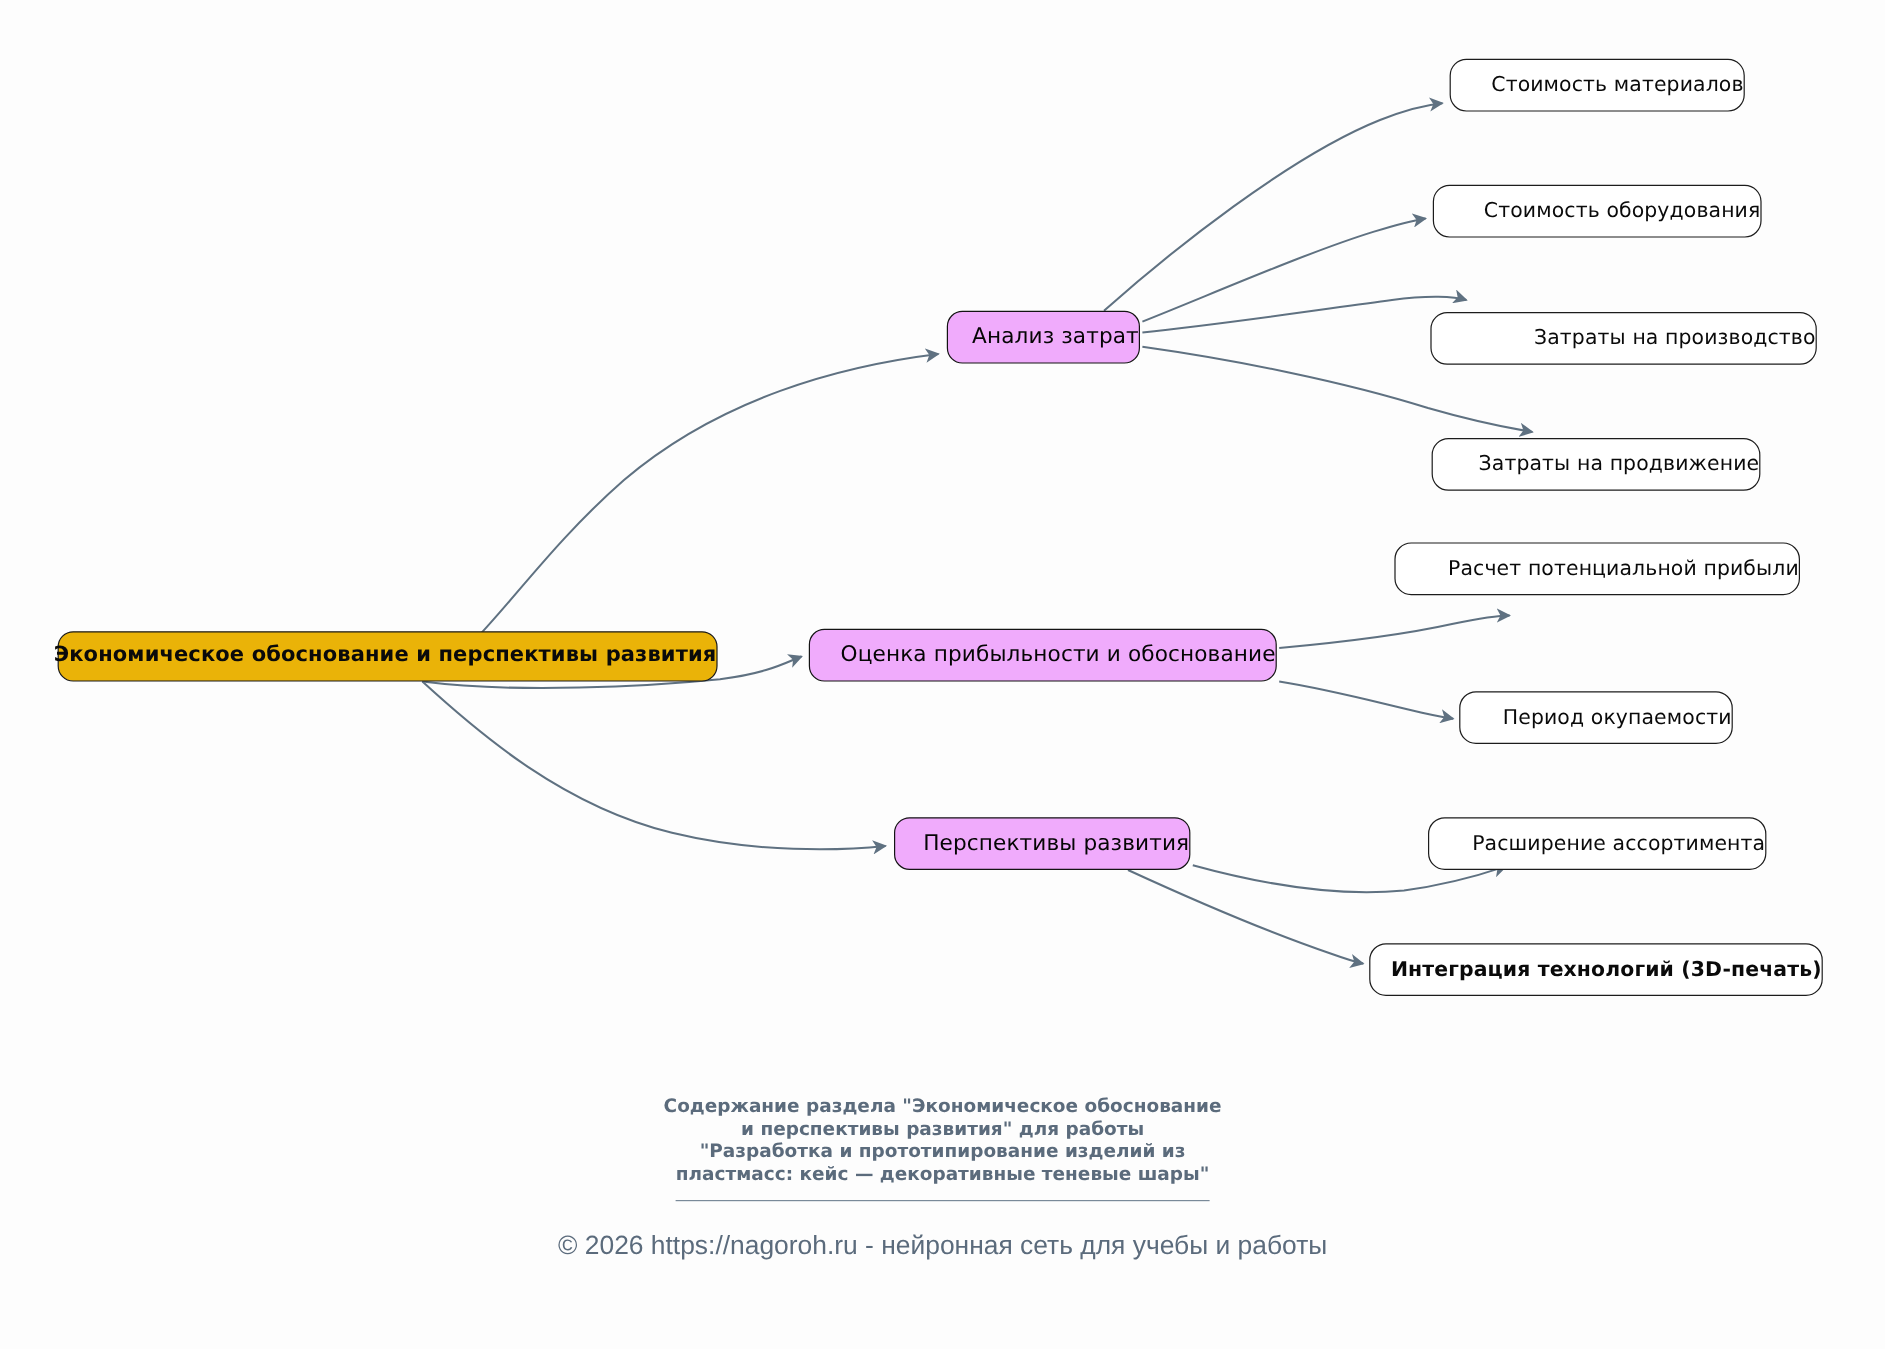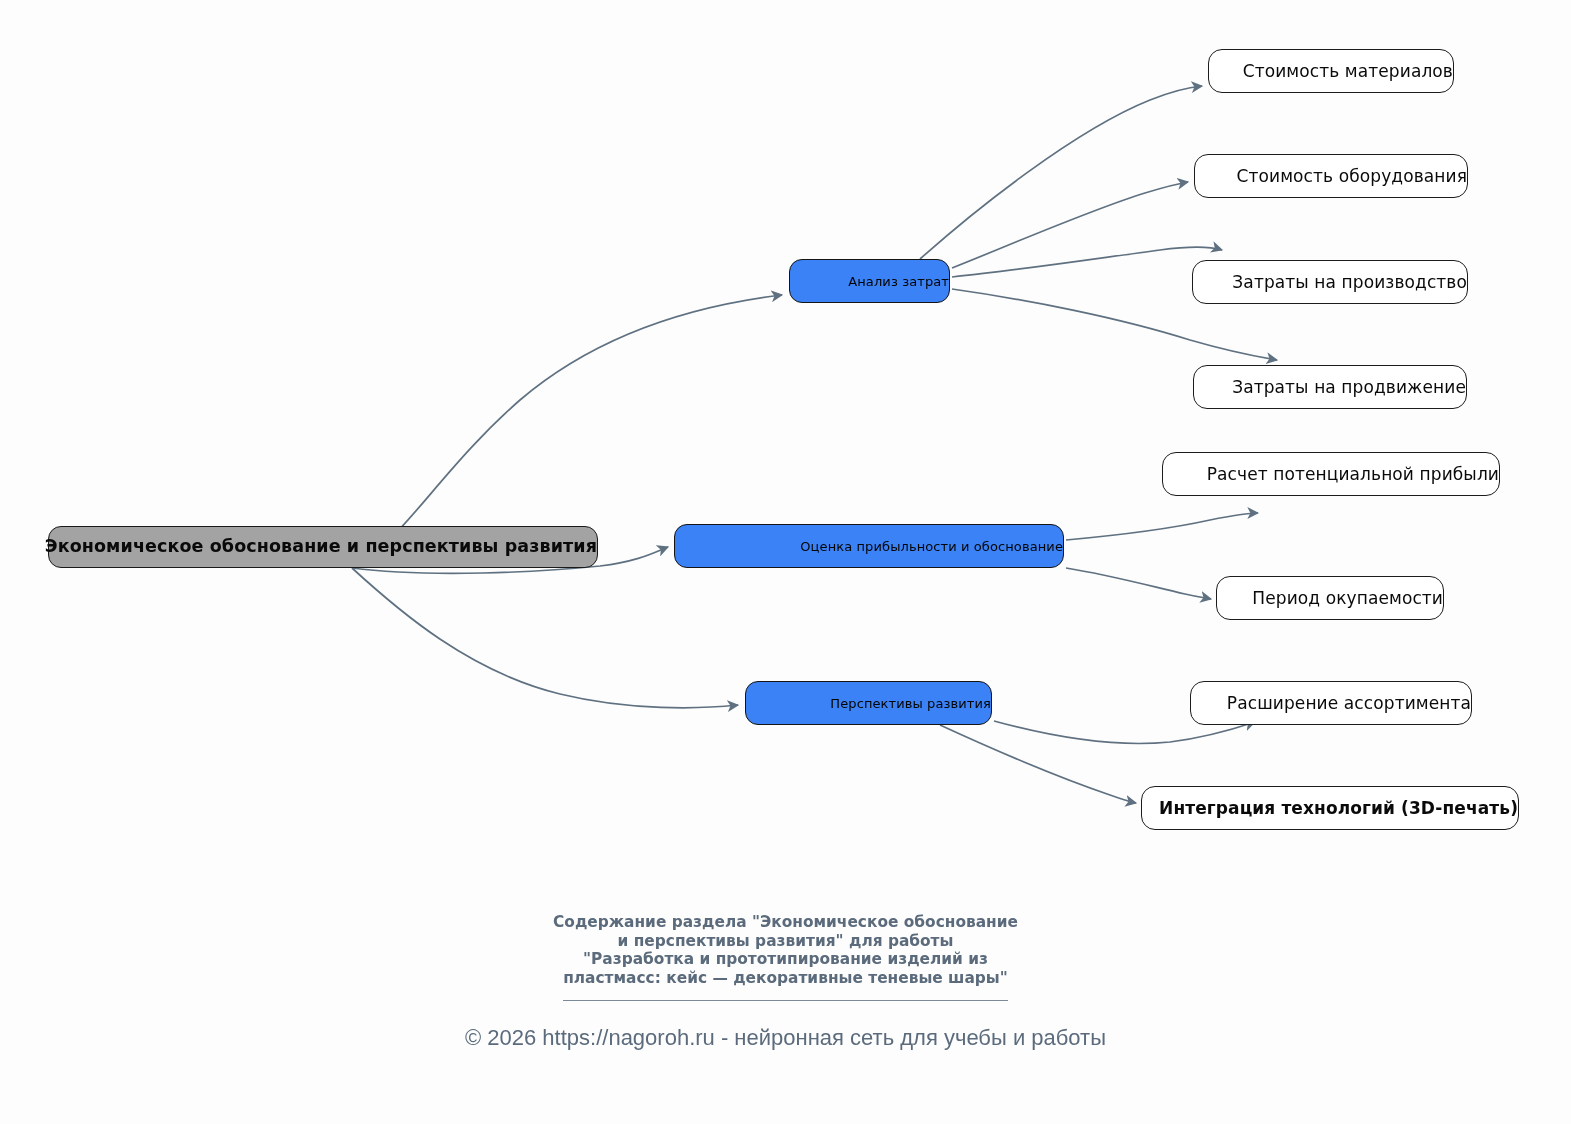--- a/index.html
+++ b/index.html
@@ -28,32 +28,32 @@
     display: flex;
     align-items: center;
     justify-content: flex-end;
     border-radius: 12px;
     white-space: nowrap;
     line-height: 1;
     letter-spacing: 0.1px;
     padding-left: 30px;
   }
   .node-root {
-    background: #a3a3a3;
+    background: #eab308;
     border: 1.6px solid #1a1a1a;
     color: #0a0a0a;
     font-size: 17.5px;
     font-weight: 700;
     border-radius: 13px;
   }
   .node-branch {
-    background: #3b82f6;
+    background: #f0abfc;
     border: 1.6px solid #141414;
     color: #050505;
-    font-size: 13px;
+    font-size: 18px;
     border-radius: 13px;
   }
   .node-leaf {
     background: #ffffff;
     border: 1.7px solid #1c1c1c;
     color: #0a0a0a;
     font-size: 17px;
     border-radius: 14px;
   }
   .footer {
@@ -121,21 +121,21 @@
   <div class="node node-branch" style="left:789px; top:259px; width:161px; height:44px;">
     <span>Анализ затрат</span>
   </div>
 
   <div class="node node-leaf" style="left:1208px; top:49px; width:246px; height:44px;">
     <span>Стоимость материалов</span>
   </div>
   <div class="node node-leaf" style="left:1194px; top:154px; width:274px; height:44px;">
     <span>Стоимость оборудования</span>
   </div>
-  <div class="node node-leaf" style="left:1192px; top:260px; width:276px; height:44px;">
+  <div class="node node-leaf" style="left:1192px; top:260px; width:322px; height:44px;">
     <span>Затраты на производство</span>
   </div>
   <div class="node node-leaf" style="left:1193px; top:365px; width:274px; height:44px;">
     <span>Затраты на продвижение</span>
   </div>
 
   <div class="node node-branch" style="left:674px; top:524px; width:390px; height:44px;">
     <span>Оценка прибыльности и обоснование</span>
   </div>
 

